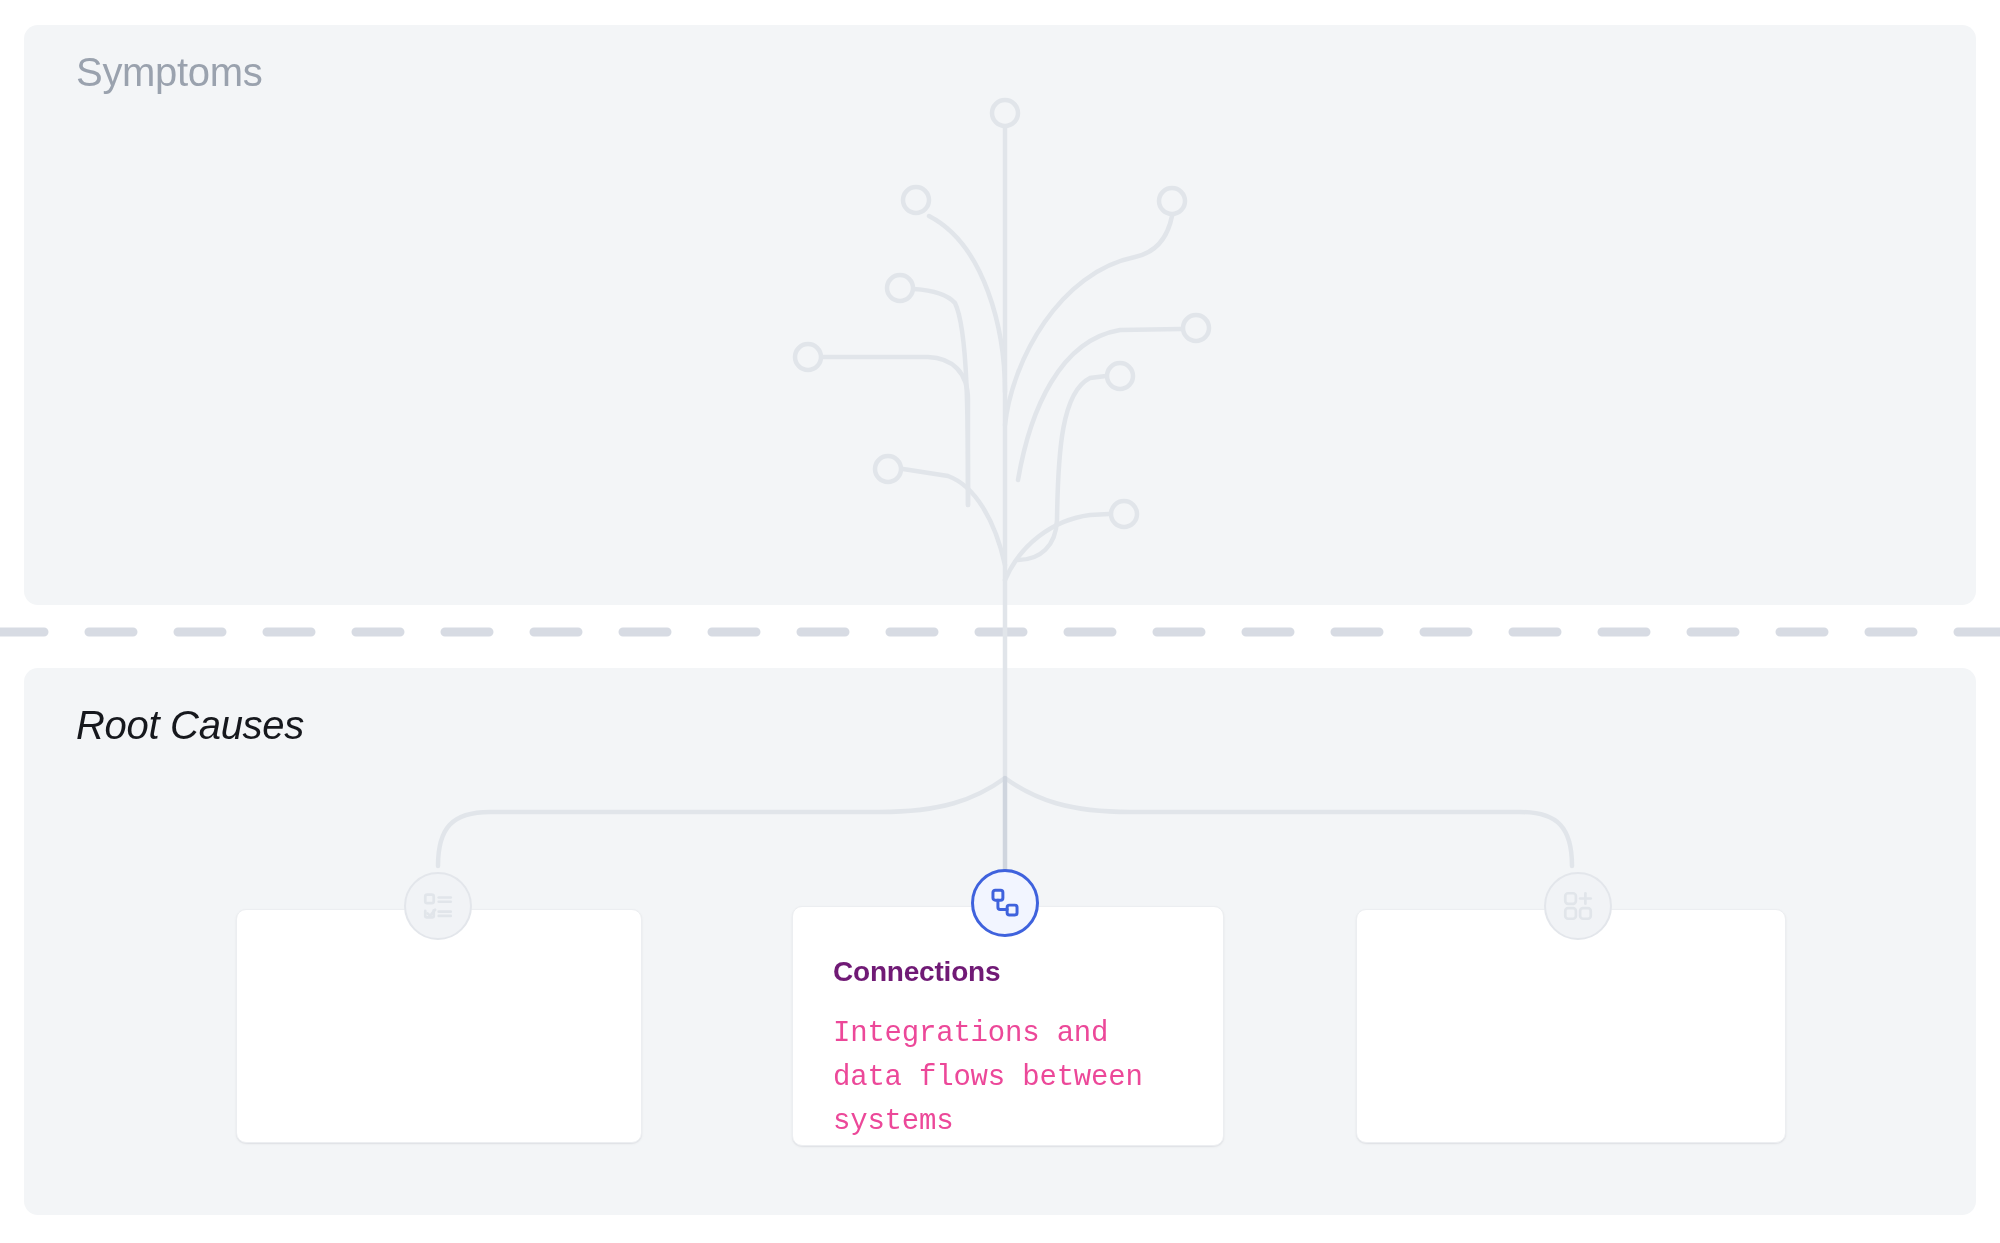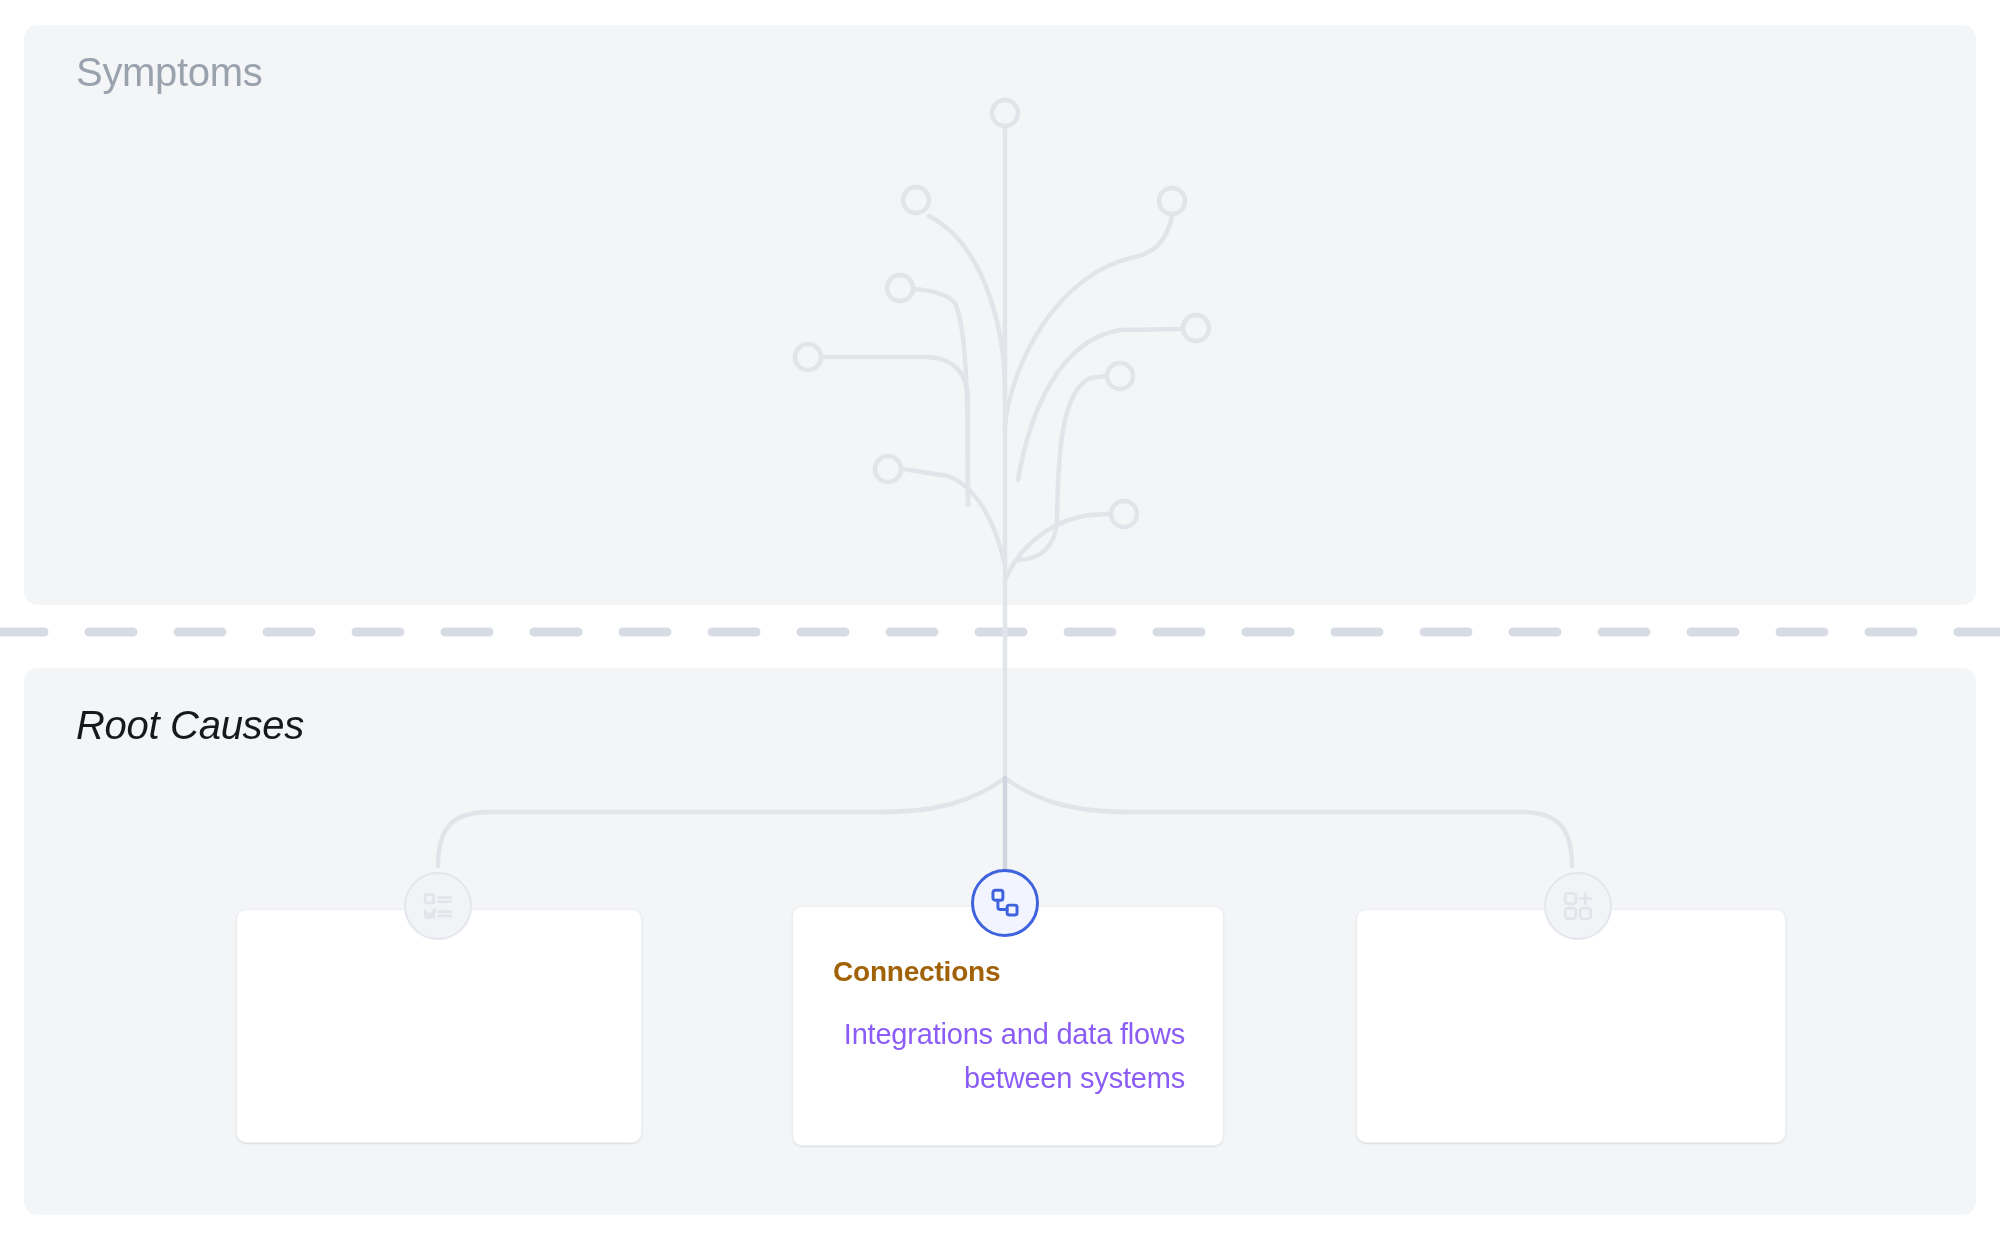--- a/index.html
+++ b/index.html
@@ -2,21 +2,21 @@
 <html><head>
 <meta charset="utf-8">
 <style>
   html,body{margin:0;padding:0;}
   body{
     width:2000px;height:1243px;
     background:#ffffff;
     font-family:"Liberation Sans","DejaVu Sans",sans-serif;
     overflow:hidden;position:relative;
   }
-  .stage{position:absolute;inset:0;text-align:right;}
+  .stage{position:absolute;inset:0;}
 
   
   .panel{
     position:absolute;left:24px;width:1952px;
     background:#f3f5f7;border-radius:14px;
   }
   #symptoms-panel{top:25px;height:580px;}
   #rootcauses-panel{top:668px;height:547px;}
 
   .panel-title{
@@ -39,26 +39,26 @@
     position:absolute;background:#ffffff;border-radius:10px;
     border:1px solid #eceef1;
     box-shadow:0 1px 3px rgba(22,25,40,.055), 0 1px 1px rgba(22,25,40,.04);
   }
   #card-left{left:236px;top:909px;width:404px;height:232px;}
   #card-center{left:792px;top:906px;width:430px;height:238px;}
   #card-right{left:1356px;top:909px;width:428px;height:232px;}
 
   .card-title{
     position:absolute;left:40px;top:49px;
-    font-size:28px;font-weight:700;color:#a16207;letter-spacing:-0.2px;
+    font-size:28px;font-weight:700;color:#701a75;letter-spacing:-0.2px;
     white-space:nowrap;
   }
   .card-desc{
     position:absolute;left:40px;top:105px;width:352px;
-    font-size:29px;line-height:44px;color:#8b5cf6;letter-spacing:-0.2px;
+    font-size:29px;line-height:44px;color:#ec4899;letter-spacing:-0.2px;font-family:Liberation Mono, monospace;
   }
 
   
   .badge{
     position:absolute;width:68px;height:68px;border-radius:50%;
     box-sizing:border-box;display:flex;align-items:center;justify-content:center;
   }
   .badge.muted{background:#f1f3f6;border:2px solid #e3e6eb;}
   .badge.active{background:#f2f5ff;border:3px solid #3f62dd;}
   #badge-left{left:404px;top:872px;}

